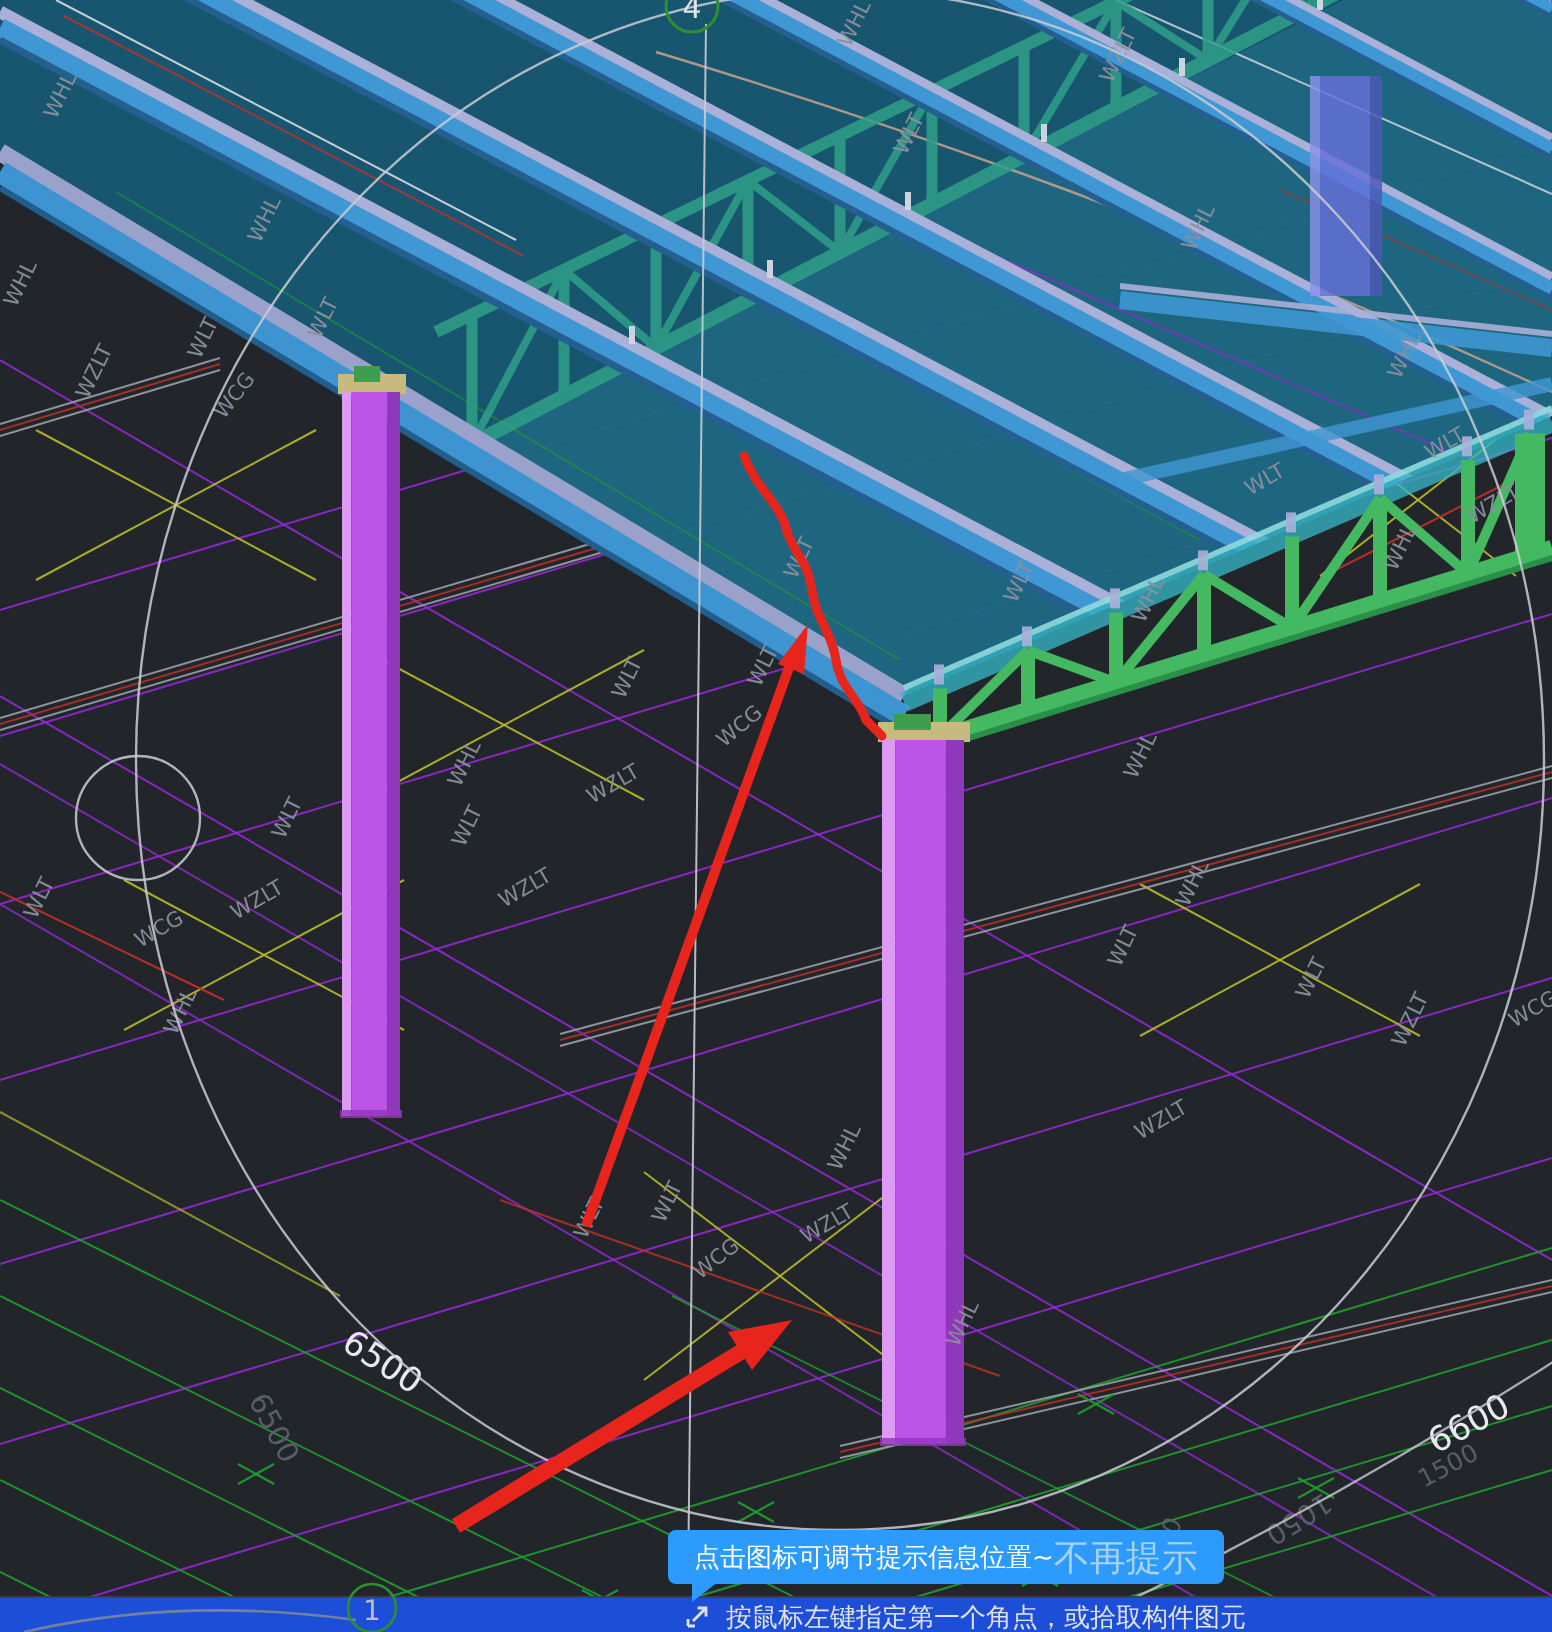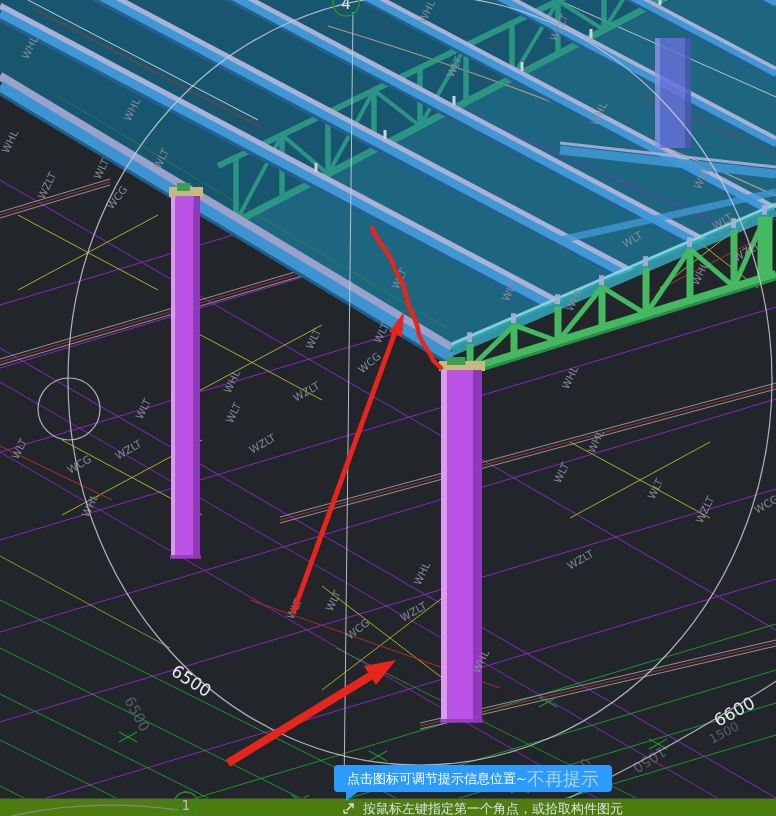--- a/index.html
+++ b/index.html
@@ -8,21 +8,21 @@
   #main-svg,#overlay-svg{position:absolute;left:0;top:0;}
   #overlay-svg{pointer-events:none;z-index:30;}
   .tooltip{position:absolute;left:334px;top:765px;width:278px;height:27px;z-index:20;
            background:#2d9bfe;border-radius:4px;display:flex;align-items:center;
            justify-content:space-between;padding:0 14px 0 13px;box-sizing:border-box;}
   .tooltip .msg{color:#ffffff;font-size:13px;white-space:nowrap;}
   .tooltip .dismiss{color:#a5d2f4;font-size:18px;white-space:nowrap;cursor:pointer;}
   .tooltip .tail{position:absolute;left:12px;bottom:-9px;width:0;height:0;
            border-top:10px solid #2d9bfe;border-right:13px solid transparent;}
   .statusbar{position:absolute;left:0;top:798px;width:776px;height:18px;z-index:10;
-           background:#4d7c0f;border-top:1px solid #3d4146;display:flex;align-items:center;
+           background:#1d4ed8;border-top:1px solid #3d4146;display:flex;align-items:center;
            box-sizing:border-box;padding-left:342px;}
   .statusbar .prompt{color:#dfe3e8;font-size:13px;white-space:nowrap;margin-left:6px;
            transform:translateY(1px);}
   text{font-family:"DejaVu Sans","Liberation Sans",sans-serif;}
 </style>
 </head>
 <body>
 
 <div id="stage">
   <svg id="main-svg" width="776" height="816" viewBox="0 0 776 816">

